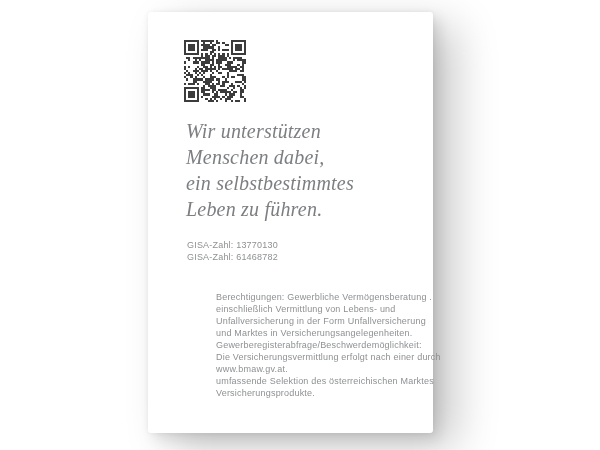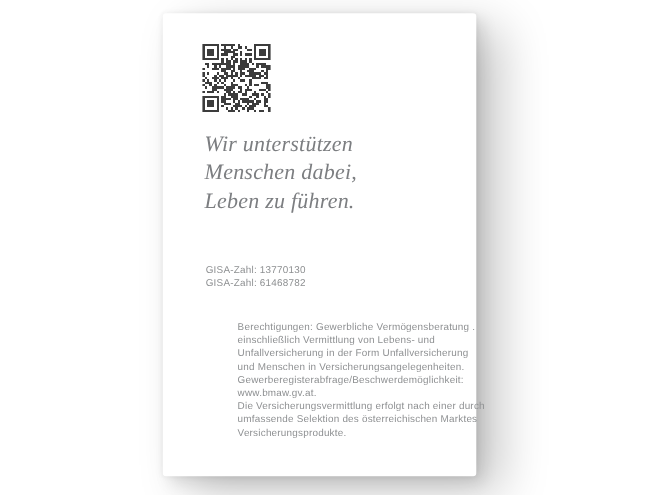--- a/index.html
+++ b/index.html
@@ -502,34 +502,35 @@
           <rect x="19" y="28" width="1" height="1"></rect>
           <rect x="22" y="28" width="1" height="1"></rect>
           <rect x="24" y="28" width="1" height="1"></rect>
           <rect x="25" y="28" width="1" height="1"></rect>
           <rect x="28" y="28" width="1" height="1"></rect>
         </svg></div>
 
     <div class="headline">
       <div>Wir unterstützen</div>
       <div>Menschen dabei,</div>
+      <div>ein selbstbestimmtes</div>
       <div>Leben zu führen.</div>
     </div>
 
     <div class="gisa">
       <div>GISA-Zahl: 13770130</div>
       <div>GISA-Zahl: 61468782</div>
     </div>
 
     <div class="legal">
       <div>Berechtigungen: Gewerbliche Vermögensberatung .</div>
       <div>einschließlich Vermittlung von Lebens- und</div>
       <div>Unfallversicherung in der Form Unfallversicherung</div>
-      <div>und Menschen in Versicherungsangelegenheiten.</div>
+      <div>und Marktes in Versicherungsangelegenheiten.</div>
       <div>Gewerberegisterabfrage/Beschwerdemöglichkeit:</div>
+      <div>Die Versicherungsvermittlung erfolgt nach einer durch</div>
       <div>www.bmaw.gv.at.</div>
-      <div>Die Versicherungsvermittlung erfolgt nach einer durch</div>
       <div>umfassende Selektion des österreichischen Marktes</div>
       <div>Versicherungsprodukte.</div>
     </div>
 
   </div>
 </div>
 
 </body></html>

